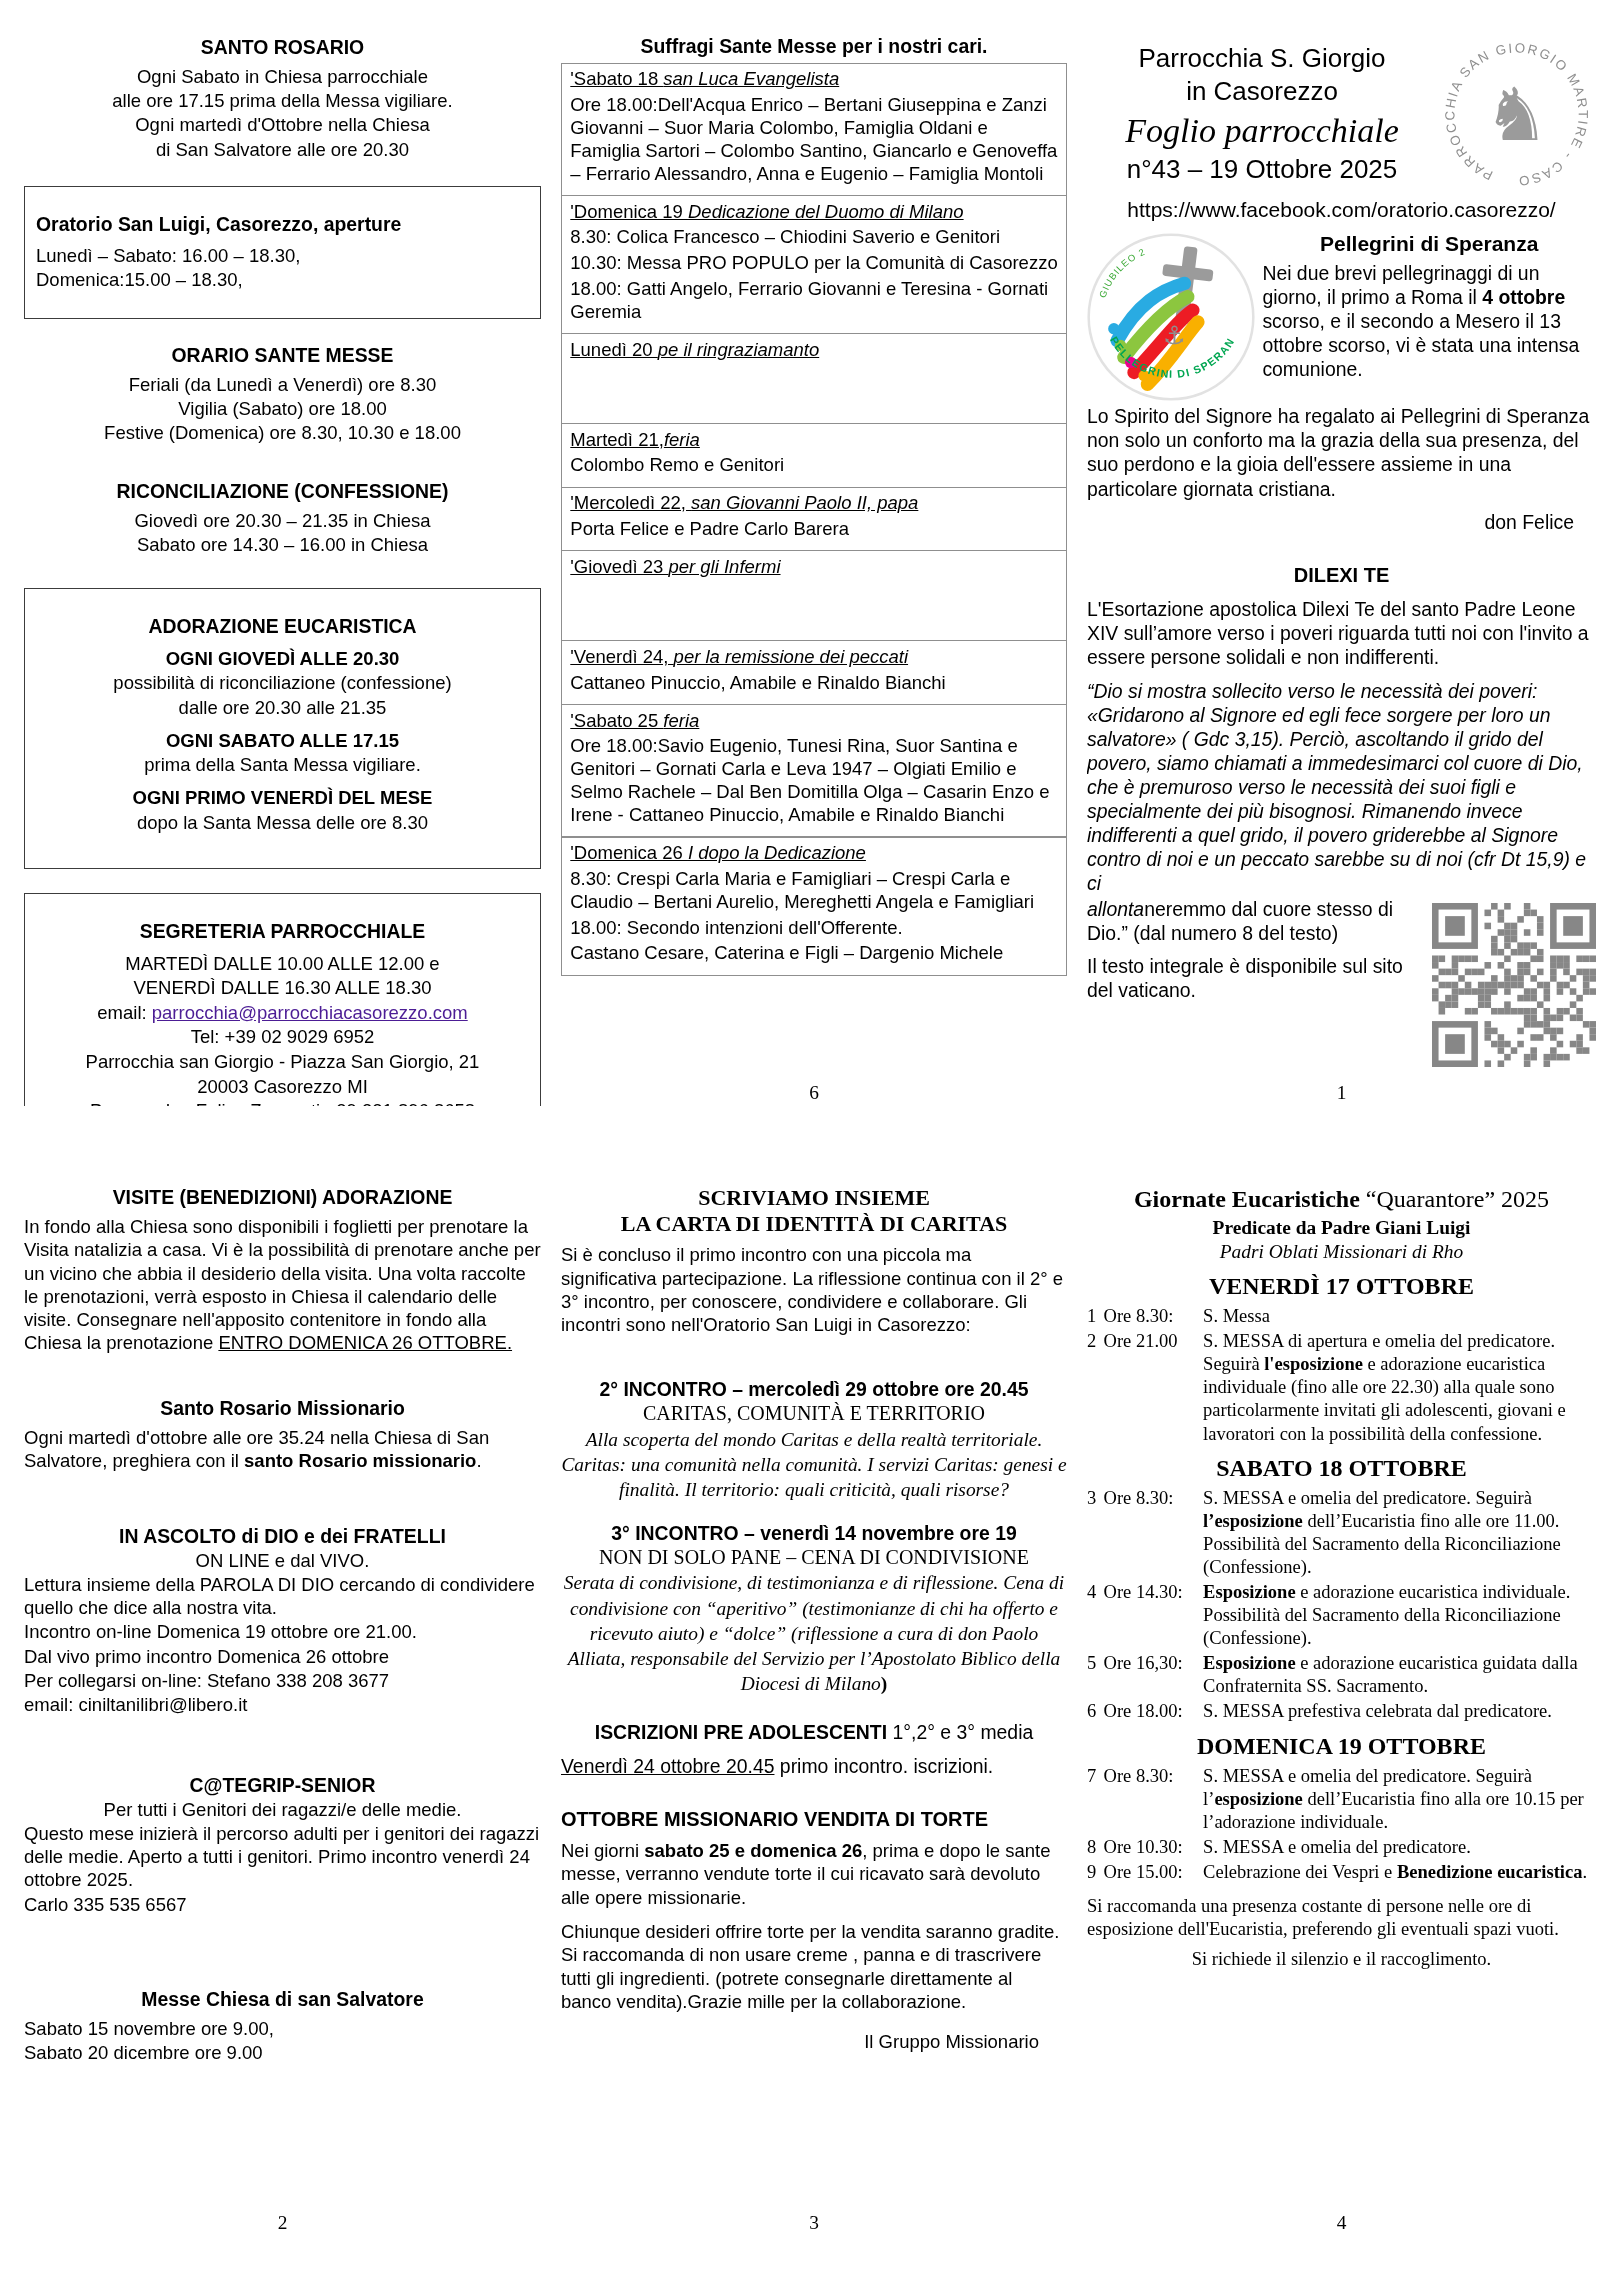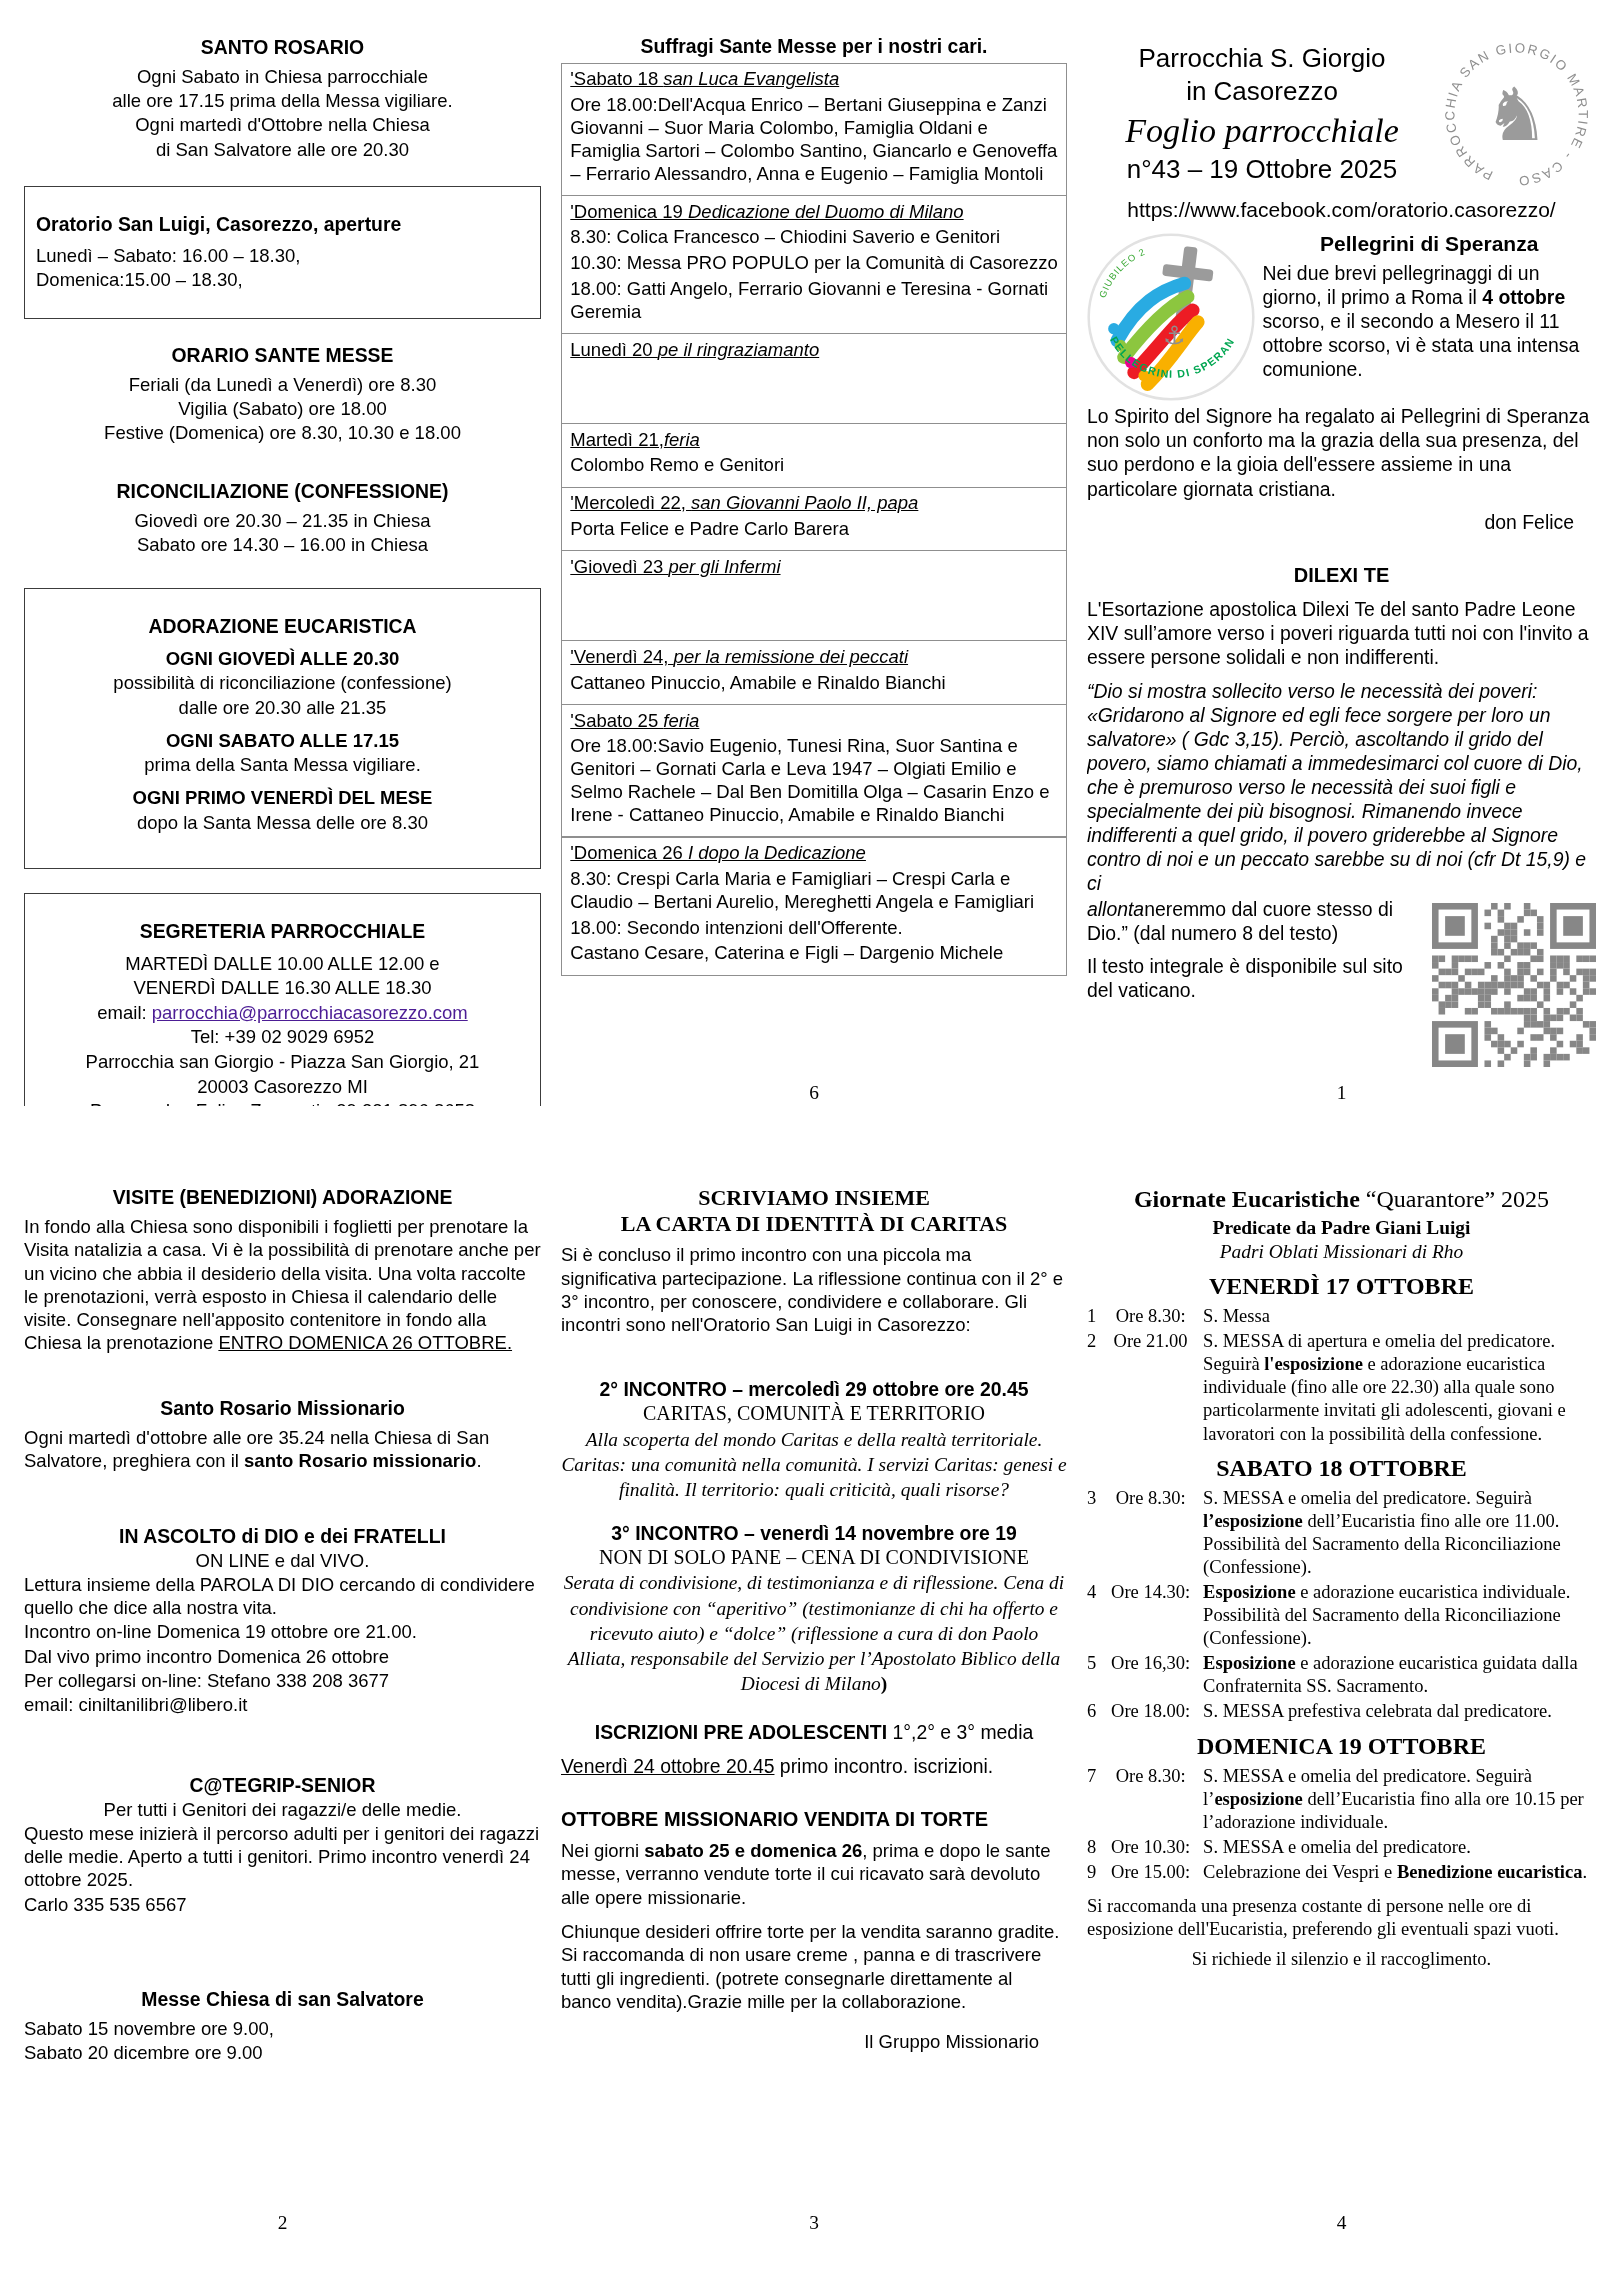--- a/index.html
+++ b/index.html
@@ -68,21 +68,21 @@
   .torte-p{margin-bottom:11px;}
   .gm-sig{text-align:right;margin:5.5px 28px 0 0;}
   
   .p4{font-family:"Liberation Serif","DejaVu Serif",serif;font-size:18.5px;line-height:1.25;}
   .q-title{text-align:center;font-size:24px;line-height:1.2;}
   .q-sub1{text-align:center;font-weight:bold;font-size:19.4px;margin-top:1.8px;}
   .q-sub2{text-align:center;font-style:italic;font-size:19.4px;}
   .q-day-h{text-align:center;font-weight:bold;font-size:24px;margin:7.4px 0 3.7px;}
   .q-item{display:flex;margin:1.8px 0;}
   .q-num{flex:0 0 16.6px;}
-  .q-time{flex:0 0 94px;text-align:center;}
+  .q-time{flex:0 0 94px;}
   .q-desc{flex:1;padding-left:5.5px;}
   .q-note{margin-top:9.2px;}
   .q-final{text-align:center;margin-top:7.4px;}
 </style>
 </head>
 <body>
 
 <div class="sheet">
   <div class="grid">
 
@@ -260,21 +260,21 @@
           <path d="M 36,90 C 50,76 58,62 66,53" stroke="#f9b000" stroke-width="8" fill="none" stroke-linecap="round"></path>
           <circle cx="16" cy="57" r="3.4" fill="#29abe2"></circle>
           <circle cx="20" cy="67" r="3.4" fill="#8cc63f"></circle>
           <circle cx="26" cy="77" r="3.4" fill="#ec008c"></circle>
           <circle cx="34" cy="85" r="3.4" fill="#f9b000"></circle>
           <text x="52" y="66" font-size="15" text-anchor="middle" fill="#8f8f8f" font-family="DejaVu Sans, sans-serif">⚓</text>
           <text font-size="6.4" fill="#00a651" letter-spacing="0.8" font-family="Liberation Sans, DejaVu Sans, sans-serif" font-weight="bold"><textPath href="#ringB" startOffset="4%">PELLEGRINI DI SPERANZA</textPath></text>
           <text font-size="5.6" fill="#3aa935" letter-spacing="0.6" font-family="Liberation Sans, DejaVu Sans, sans-serif"><textPath href="#ringC" startOffset="8%">GIUBILEO 2025</textPath></text>
         </svg>
         <div class="pel-title">Pellegrini di Speranza</div>
-        <div class="pel-intro"><span>Nei due brevi pellegrinaggi di un giorno, il primo a Roma il </span><span class="sb">4 ottobre</span><span> scorso, e il secondo a Mesero il 11 ottobre scorso, vi è stata una intensa comunione.</span></div>
+        <div class="pel-intro"><span>Nei due brevi pellegrinaggi di un giorno, il primo a Roma il </span><span class="sb">4 ottobre</span><span> scorso, e il secondo a Mesero il 13 ottobre scorso, vi è stata una intensa comunione.</span></div>
         <div class="pel-p2">Lo Spirito del Signore ha regalato ai Pellegrini di Speranza non solo un conforto ma la grazia della sua presenza, del suo perdono e la gioia dell'essere assieme in una particolare giornata cristiana.</div>
         <div class="pel-sig">don Felice</div>
       </div>
 
       <div class="dil">
         <div class="dil-title">DILEXI TE</div>
         <div>L'Esortazione apostolica Dilexi Te del santo Padre Leone XIV sull’amore verso i poveri riguarda tutti noi con l'invito a essere persone solidali e non indifferenti.</div>
         <div class="dil-q"><span class="si">“Dio si mostra sollecito verso le necessità dei poveri: «Gridarono al Signore ed egli fece sorgere per loro un salvatore» ( Gdc 3,15). Perciò, ascoltando il grido del povero, siamo chiamati a immedesimarci col cuore di Dio, che è premuroso verso le necessità dei suoi figli e specialmente dei più bisognosi. Rimanendo invece indifferenti a quel grido, il povero griderebbe al Signore contro di noi e un peccato sarebbe su di noi (cfr Dt 15,9) e ci</span></div>
         <div class="dil-tail">
           <svg id="qr-svg" class="qr-box" viewBox="0 0 100 100">

